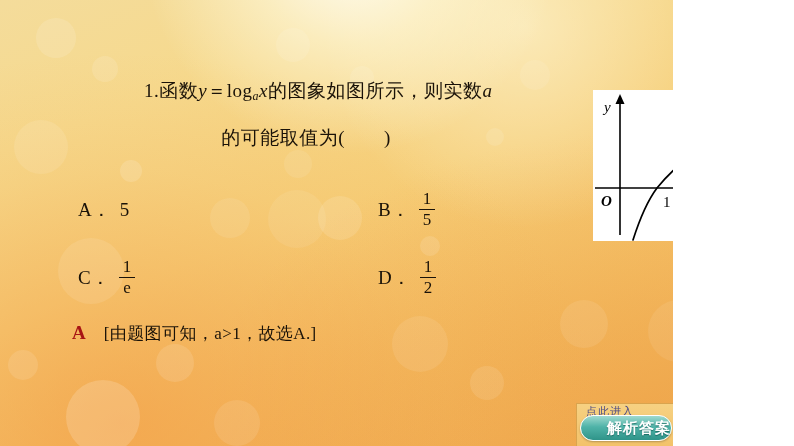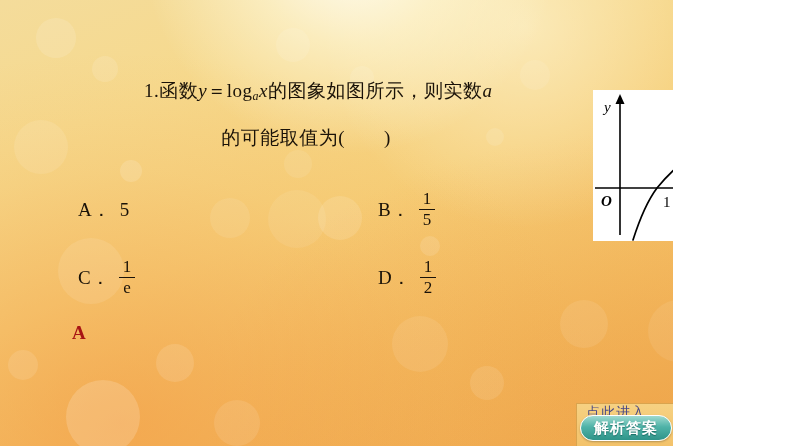--- a/index.html
+++ b/index.html
@@ -163,39 +163,39 @@
     width: 96px;
     height: 42px;
     background: linear-gradient(180deg, #f6d182 0%, #f3c26a 100%);
     border-left: 1px solid #d9a44e;
     border-top: 1px solid #d9a44e;
   }
   .goto-small {
     position: absolute;
     left: 9px;
     top: 4px;
-    font-size: 14px;
+    font-size: 11px;
     color: #4a4a86;
     letter-spacing: 1px;
     font-family: "Liberation Sans", sans-serif;
     white-space: nowrap;
   }
   .goto-pill {
     position: absolute;
     left: 3px;
     top: 15px;
     width: 90px;
     height: 24px;
     border-radius: 13px;
     background: linear-gradient(180deg, #9fd9cf 0%, #4fb3a8 45%, #2f9489 100%);
     border: 1px solid #ffffff;
     box-shadow: 0 1px 2px rgba(0,0,0,0.25);
     display: flex;
     align-items: center;
-    justify-content: center;
+    justify-content: flex-end;
   }
   .goto-pill-text {
     color: #ffffff;
     font-size: 15px;
     font-weight: bold;
     letter-spacing: 1px;
     text-shadow: 0 1px 1px rgba(0,70,64,0.6);
     font-family: "Liberation Sans", sans-serif;
     white-space: nowrap;
   }
@@ -270,20 +270,21 @@
           <span class="bar"></span>
           <span class="den">2</span>
         </span>
       </div>
     </div>
 
   </div>
 
   <div class="answer">
     <span class="answer-key">A</span>
+    <span class="answer-exp">[由题图可知，a&gt;1，故选A.]</span>
   </div>
 
   <div class="figure">
     <svg width="146" height="151" viewBox="0 0 146 151">
 
       <line x1="2" y1="98" x2="128" y2="98" stroke="#000" stroke-width="1.6"></line>
       <polygon points="128,93.5 139,98 128,102.5" fill="#000"></polygon>
 
       <line x1="27" y1="145" x2="27" y2="14" stroke="#000" stroke-width="1.6"></line>
       <polygon points="22.5,14 27,4 31.5,14" fill="#000"></polygon>

